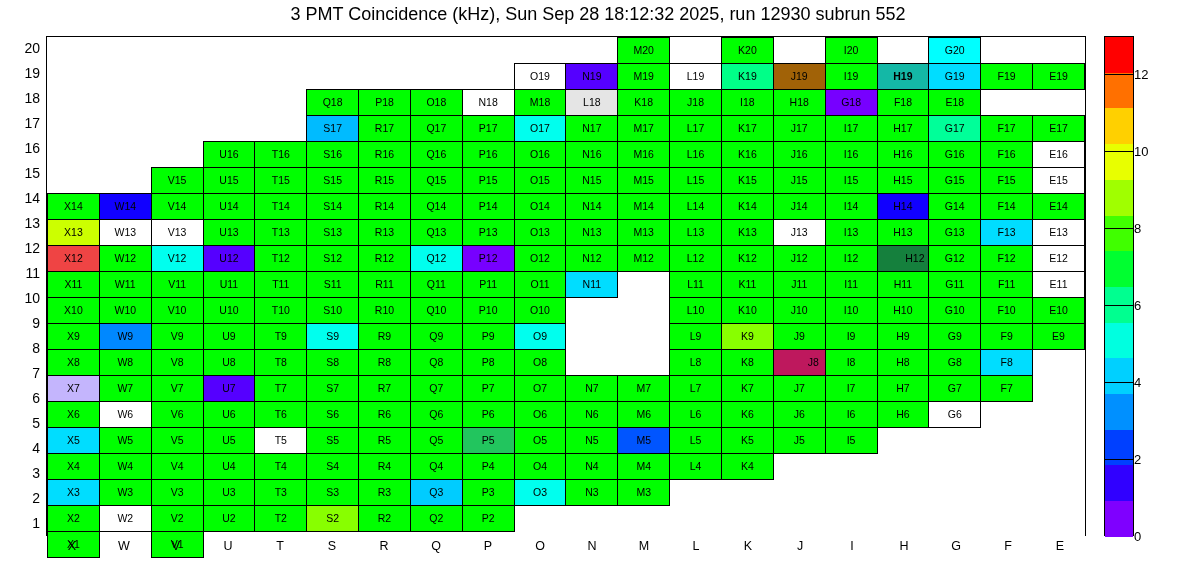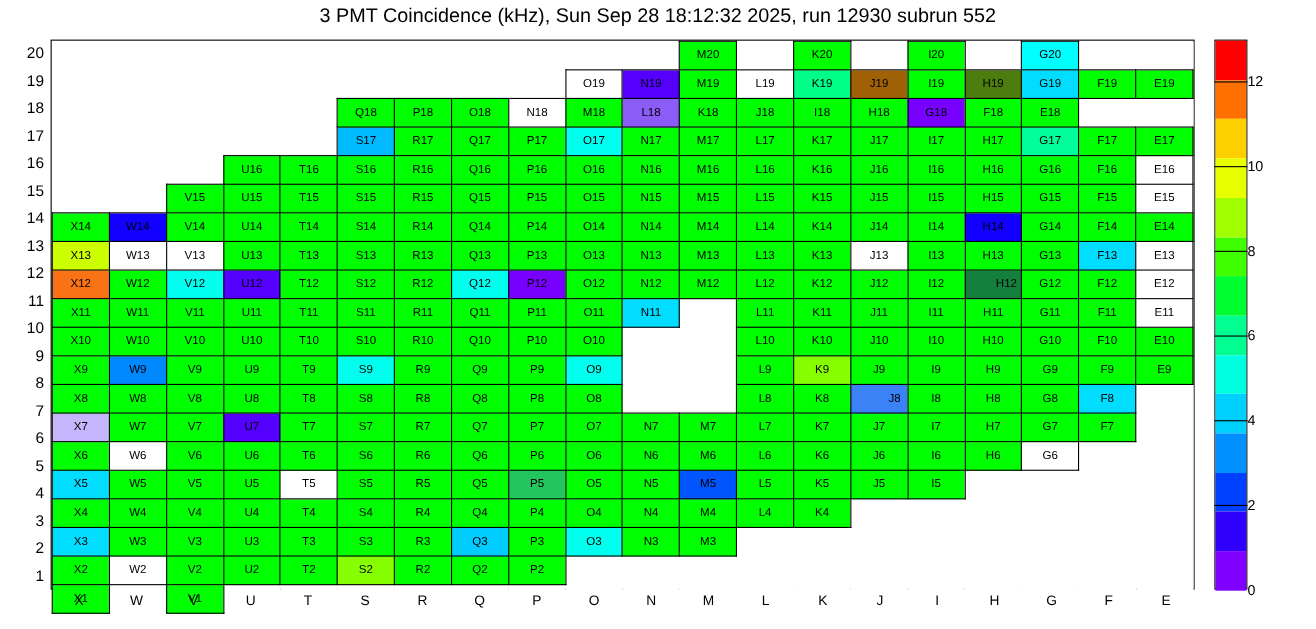--- a/index.html
+++ b/index.html
@@ -91,37 +91,37 @@
             <td style="background: rgb(255, 255, 255); border: none;"></td>
             <td style="background: rgb(255, 255, 255); border: none;"></td>
             <td style="background: rgb(255, 255, 255); border: none;"></td>
             <td style="background: rgb(255, 255, 255);">O19</td>
             <td style="background: rgb(85, 0, 255);">N19</td>
             <td style="background: rgb(0, 255, 0);">M19</td>
             <td style="background: rgb(255, 255, 255);">L19</td>
             <td style="background: rgb(0, 255, 136);">K19</td>
             <td style="background: #a16207; margin-top: 20px;">J19</td>
             <td style="background: rgb(0, 255, 0);">I19</td>
-            <td style="background: #4d7c0f;">H19</td>
+            <td style="background: #14b8a6; font-weight: bold;">H19</td>
             <td style="background: rgb(0, 221, 255);">G19</td>
             <td style="background: rgb(0, 255, 0);">F19</td>
             <td style="background: rgb(0, 255, 0);">E19</td>
           </tr>
           <tr>
             <td style="background: rgb(255, 255, 255); border: none;"></td>
             <td style="background: rgb(255, 255, 255); border: none;"></td>
             <td style="background: rgb(255, 255, 255); border: none;"></td>
             <td style="background: rgb(255, 255, 255); border: none;"></td>
             <td style="background: rgb(255, 255, 255); border: none;"></td>
             <td style="background: rgb(0, 255, 0);">Q18</td>
             <td style="background: rgb(0, 255, 0);">P18</td>
             <td style="background: rgb(0, 255, 0);">O18</td>
             <td style="background: rgb(255, 255, 255);">N18</td>
             <td style="background: rgb(0, 255, 0);">M18</td>
-            <td style="background: #8b5cf6;">L18</td>
+            <td style="background: #e5e5e5;">L18</td>
             <td style="background: rgb(0, 255, 0);">K18</td>
             <td style="background: rgb(0, 255, 0);">J18</td>
             <td style="background: rgb(0, 255, 0);">I18</td>
             <td style="background: rgb(0, 255, 0);">H18</td>
             <td style="background: rgb(119, 0, 255);">G18</td>
             <td style="background: rgb(0, 255, 0);">F18</td>
             <td style="background: rgb(0, 255, 0);">E18</td>
             <td style="background: rgb(255, 255, 255); border: none;"></td>
             <td style="background: rgb(255, 255, 255); border: none;"></td>
           </tr>
@@ -229,21 +229,21 @@
             <td style="background: rgb(0, 255, 0);">L13</td>
             <td style="background: rgb(0, 255, 0);">K13</td>
             <td style="background: rgb(255, 255, 255);">J13</td>
             <td style="background: rgb(0, 255, 0); margin-left: 28px;">I13</td>
             <td style="background: rgb(0, 255, 0);">H13</td>
             <td style="background: rgb(0, 255, 0);">G13</td>
             <td style="background: rgb(0, 221, 255);">F13</td>
             <td style="background: rgb(255, 255, 255);">E13</td>
           </tr>
           <tr>
-            <td style="background: #f97316;">X12</td>
+            <td style="background: #ef4444;">X12</td>
             <td style="background: rgb(0, 255, 0);">W12</td>
             <td style="background: rgb(0, 255, 238);">V12</td>
             <td style="background: rgb(85, 0, 255);">U12</td>
             <td style="background: rgb(0, 255, 0);">T12</td>
             <td style="background: rgb(0, 255, 0);">S12</td>
             <td style="background: rgb(0, 255, 0);">R12</td>
             <td style="background: rgb(0, 255, 238);">Q12</td>
             <td style="background: rgb(119, 0, 255);">P12</td>
             <td style="background: rgb(0, 255, 0);">O12</td>
             <td style="background: rgb(0, 255, 0);">N12</td>
@@ -331,21 +331,21 @@
             <td style="background: rgb(0, 255, 0);">T8</td>
             <td style="background: rgb(0, 255, 0);">S8</td>
             <td style="background: rgb(0, 255, 0);">R8</td>
             <td style="background: rgb(0, 255, 0);">Q8</td>
             <td style="background: rgb(0, 255, 0);">P8</td>
             <td style="background: rgb(0, 255, 0);">O8</td>
             <td style="background: rgb(255, 255, 255); border: none;"></td>
             <td style="background: rgb(255, 255, 255); border: none;"></td>
             <td style="background: rgb(0, 255, 0);">L8</td>
             <td style="background: rgb(0, 255, 0);">K8</td>
-            <td style="background: #3b82f6; padding-left: 28px;">J8</td>
+            <td style="background: #be185d; padding-left: 28px;">J8</td>
             <td style="background: rgb(0, 255, 0);">I8</td>
             <td style="background: rgb(0, 255, 0);">H8</td>
             <td style="background: rgb(0, 255, 0);">G8</td>
             <td style="background: rgb(0, 221, 255);">F8</td>
             <td style="background: rgb(255, 255, 255); border: none;"></td>
           </tr>
           <tr>
             <td style="background: #c4b5fd;">X7</td>
             <td style="background: rgb(0, 255, 0);">W7</td>
             <td style="background: rgb(0, 255, 0);">V7</td>

